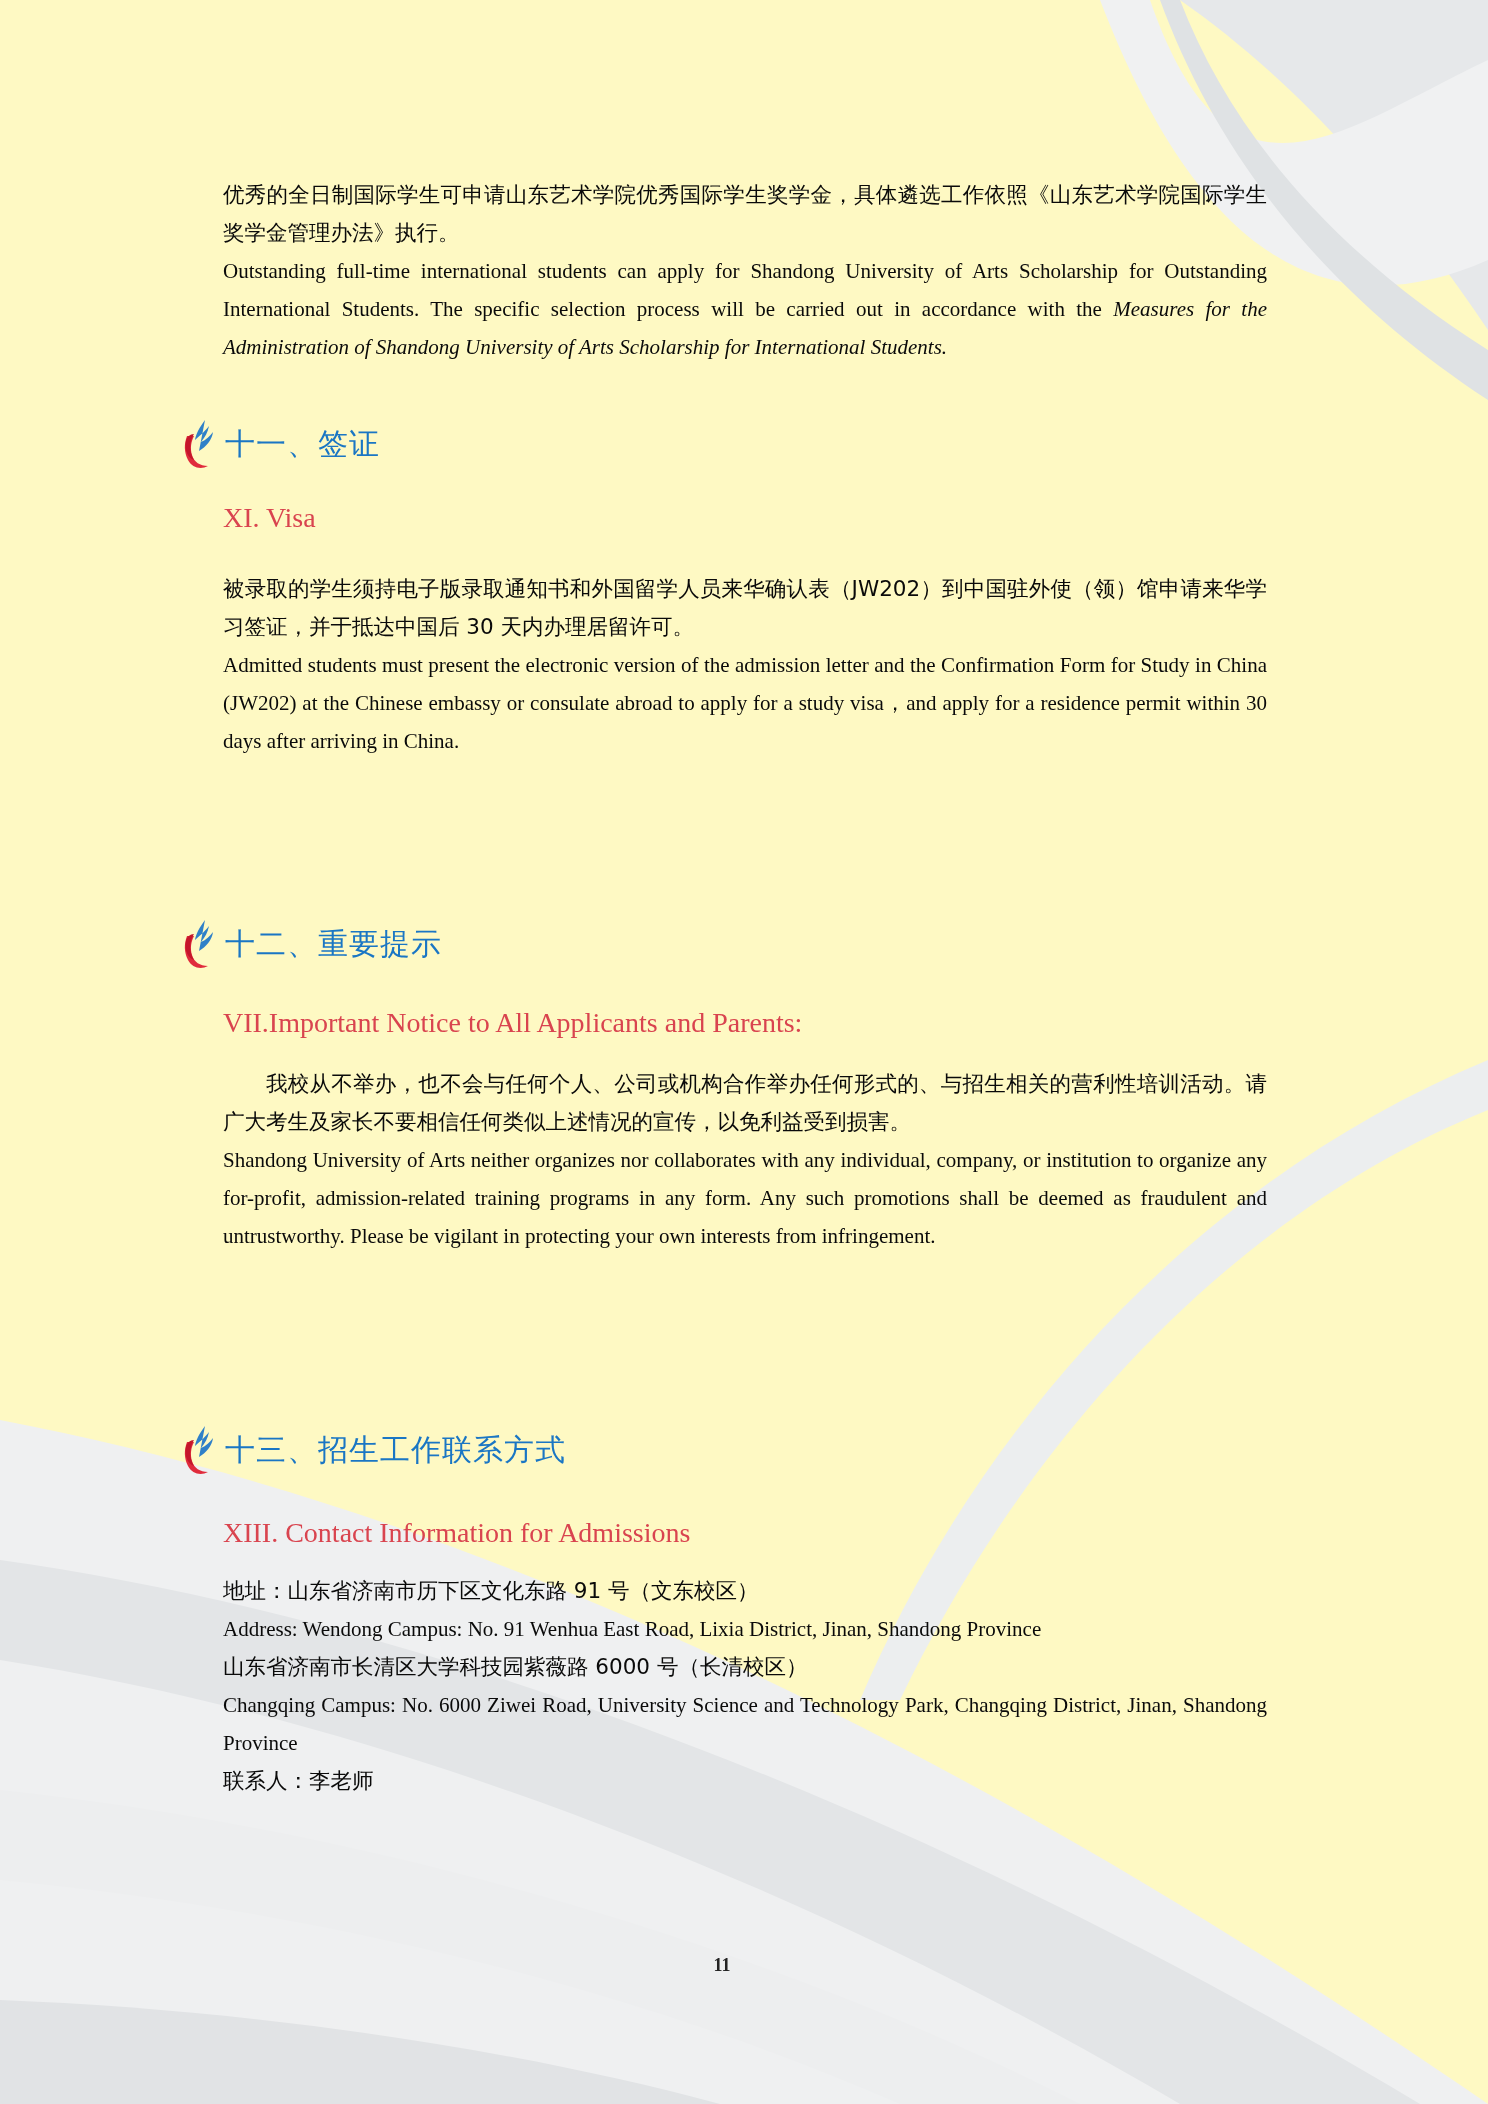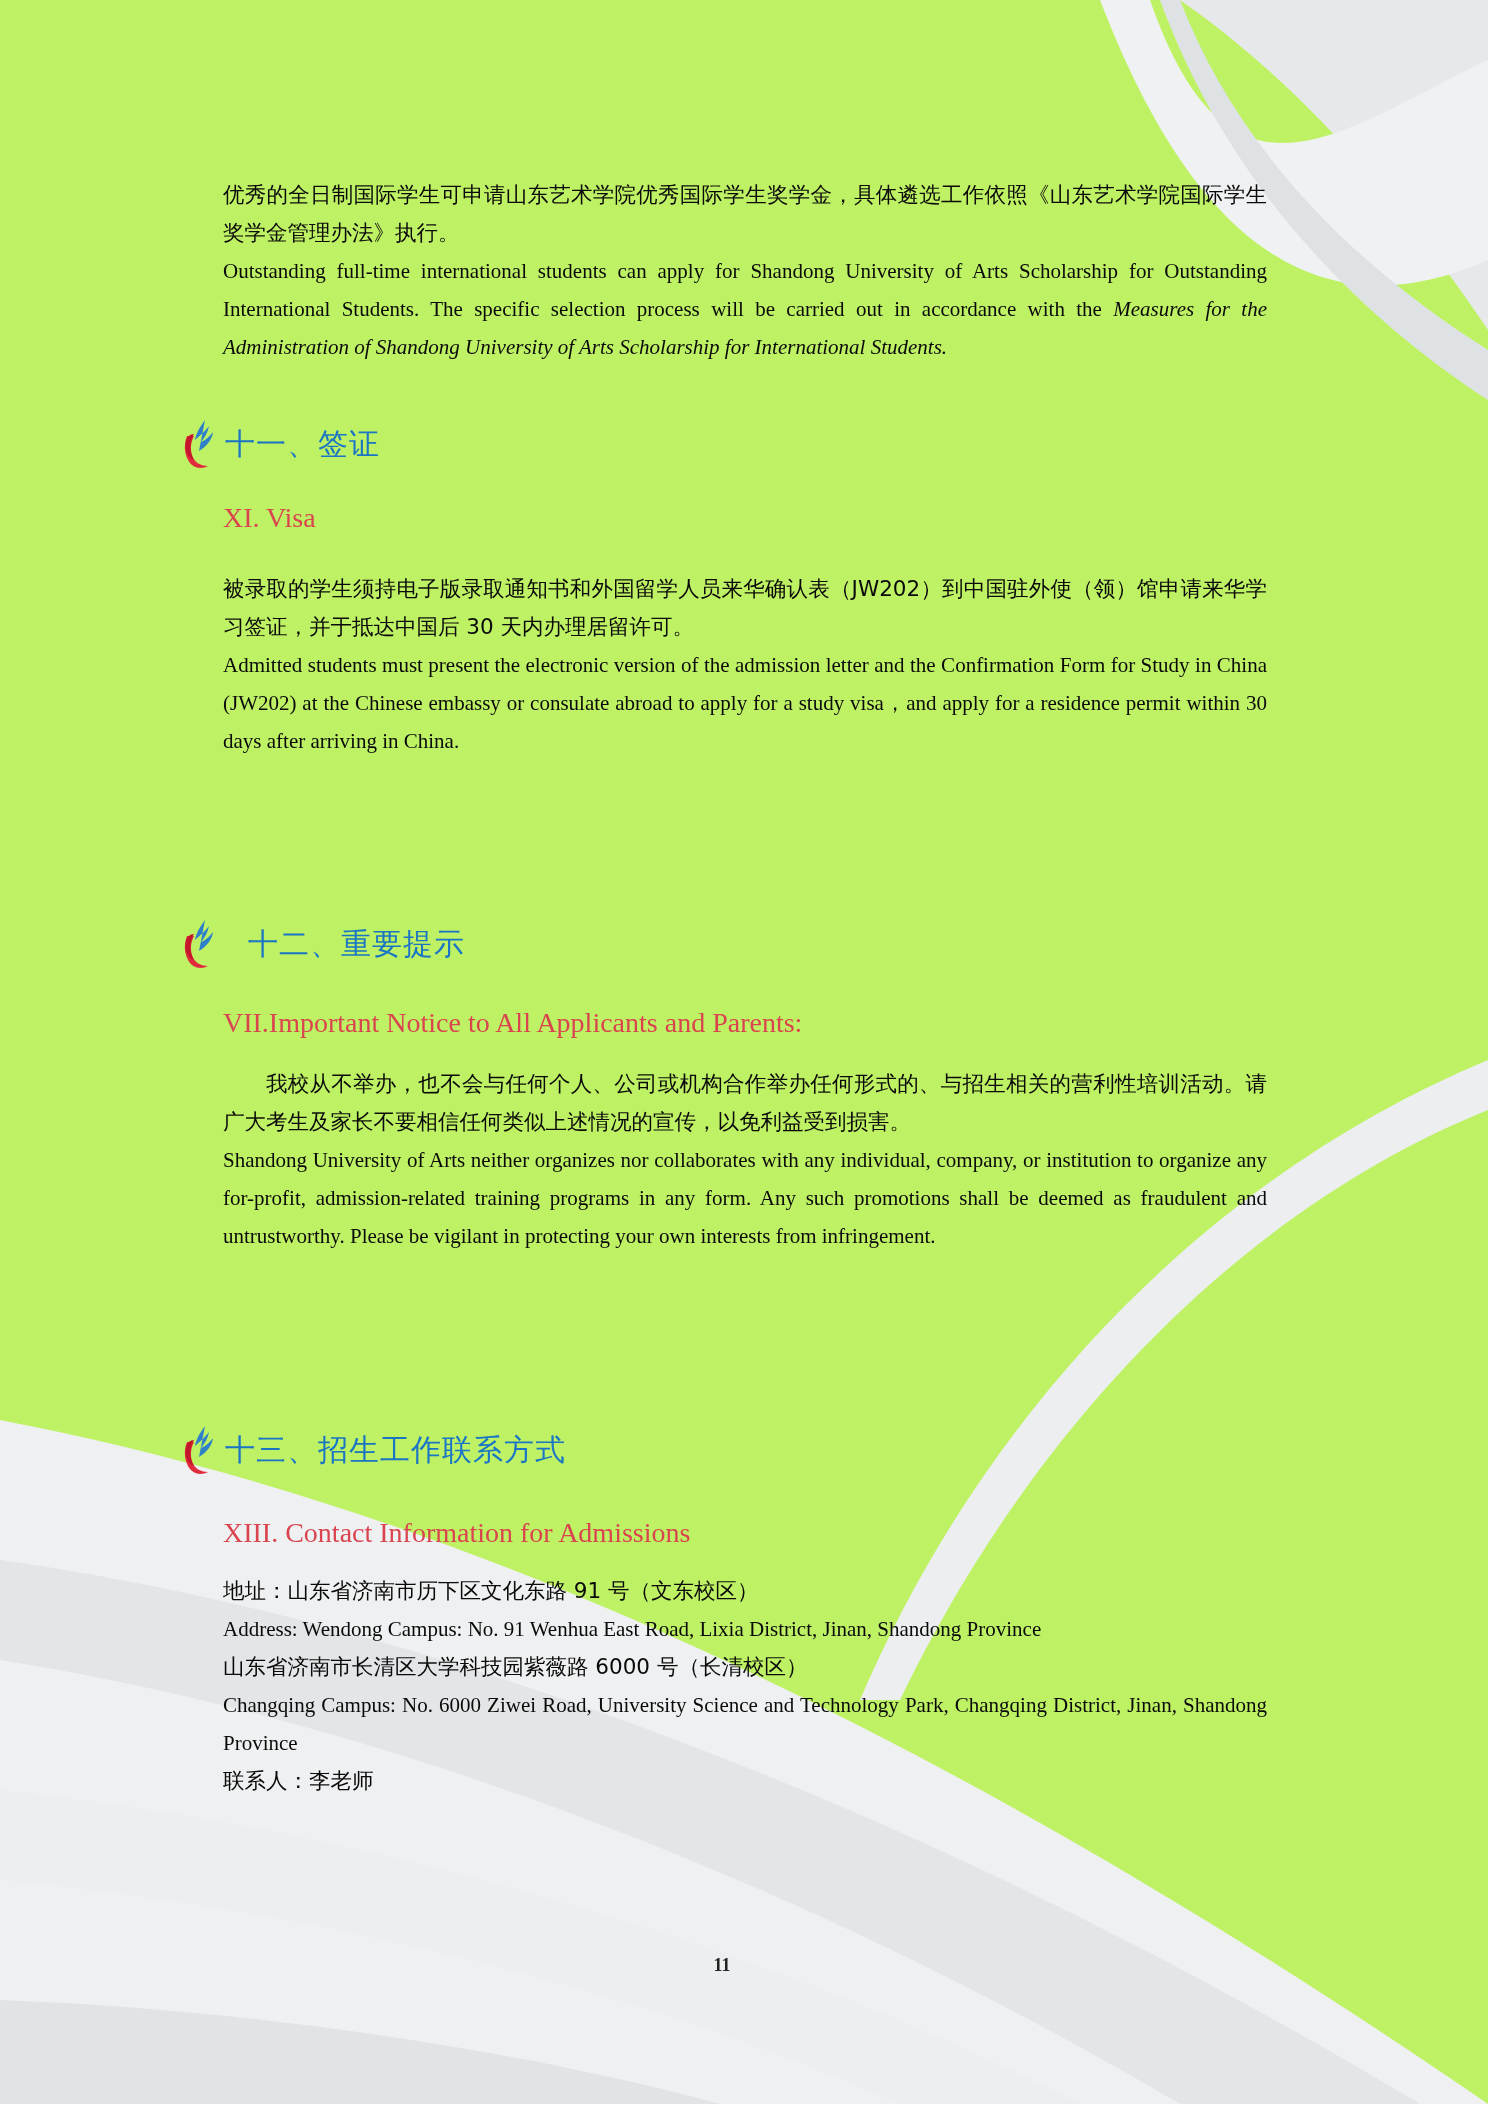--- a/index.html
+++ b/index.html
@@ -4,21 +4,21 @@
 <style>
   html, body {
     margin: 0;
     padding: 0;
     background: #ffffff;
   }
   .page {
     position: relative;
     width: 1488px;
     height: 2104px;
-    background: #bef264;
+    background: #fef9c3;
     overflow: hidden;
     font-family: "Liberation Serif", serif;
   }
   .bg-swoosh {
     position: absolute;
     top: 0;
     left: 0;
     width: 1488px;
     height: 2104px;
     pointer-events: none;
@@ -142,21 +142,21 @@
       </span>
       <span class="sec-title-cn">十一、签证</span>
     </div>
     <div class="sec-title-en" style="top:502px;">XI. Visa</div>
 
     <div class="body-block" style="top:570px;">
       <p class="cn">被录取的学生须持电子版录取通知书和外国留学人员来华确认表（JW202）到中国驻外使（领）馆申请来华学习签证，并于抵达中国后 30 天内办理居留许可。</p>
       <p class="en">Admitted students must present the electronic version of the admission letter and the Confirmation Form for Study in China (JW202) at the Chinese embassy or consulate abroad to apply for a study visa，and apply for a residence permit within 30 days after arriving in China.</p>
     </div>
 
-    <div class="section-head" style="top:918px;gap:23px;">
+    <div class="section-head" style="top:918px;">
       <span class="flame">
         <svg width="48" height="52" viewBox="0 0 48 52" xmlns="http://www.w3.org/2000/svg">
           <path d="M30 2 C24 10 21 16 20 22 C27 16 31 12 34 8 C33 14 30 19 26 24 C31 22 35 18 38 14 C37 22 31 29 24 33 Z" fill="#2f80c8"></path>
           <path d="M12 18 C9 26 9 34 13 42 C17 50 26 52 33 48 C25 48 19 44 17 37 C15 30 16 24 19 18 C17 18 14 18 12 18 Z" fill="#e02b3c"></path>
           <path d="M19 16 C14 24 14 34 19 42 C13 40 9 32 11 23 C12 19 15 16 19 16 Z" fill="#c4162b"></path>
         </svg>
       </span>
       <span class="sec-title-cn">十二、重要提示</span>
     </div>
     <div class="sec-title-en" style="top:1007px;">VII.Important Notice to All Applicants and Parents:</div>

